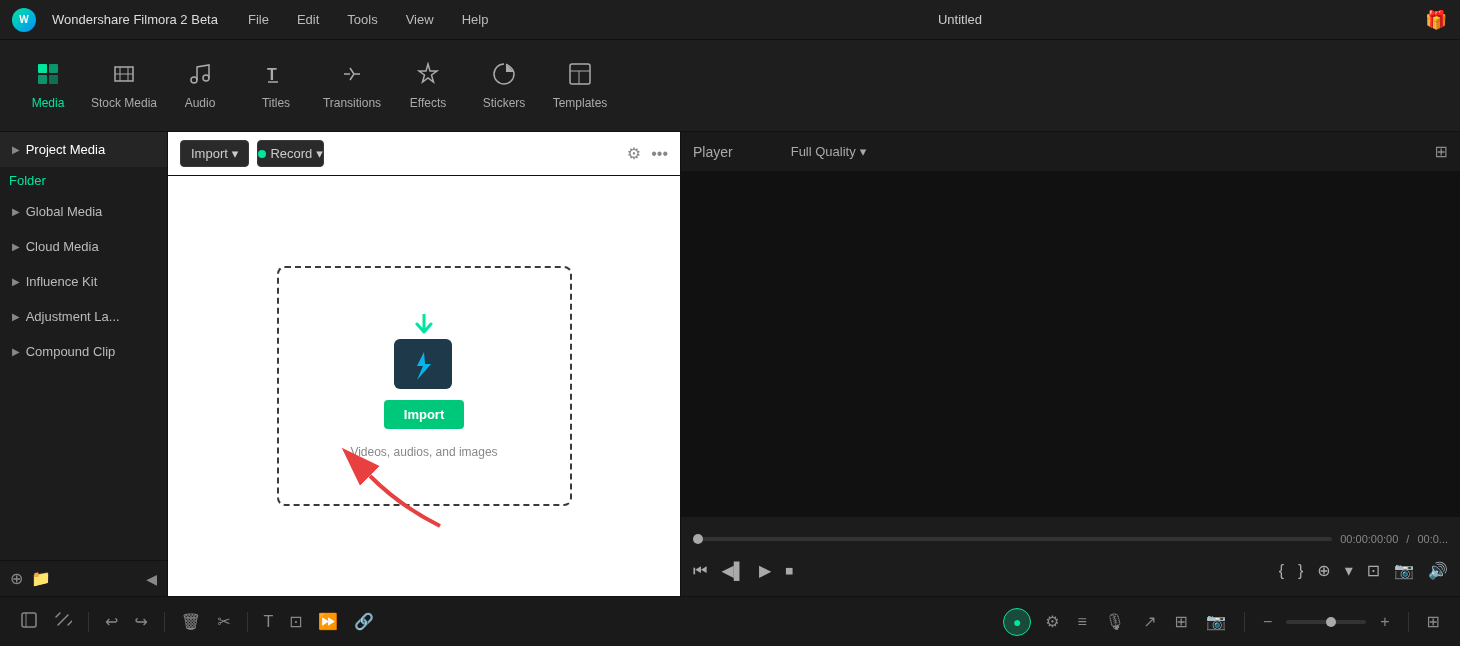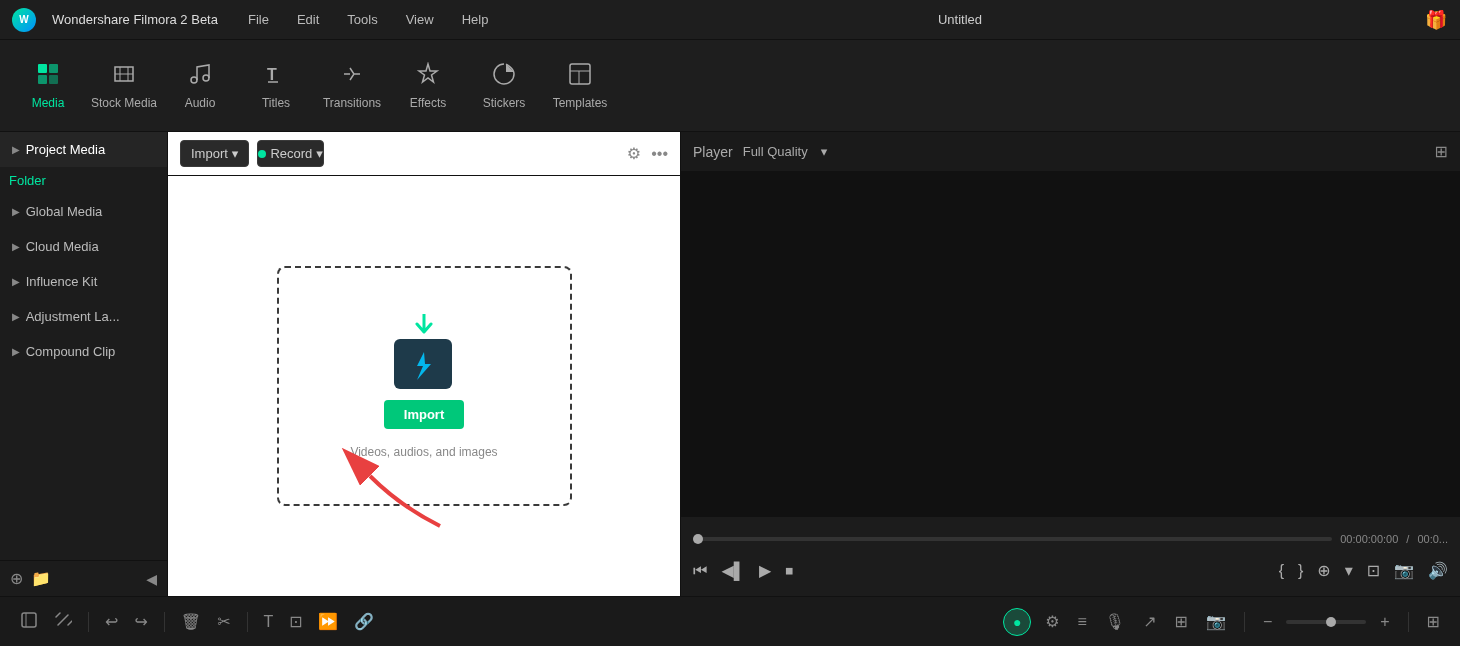--- a/index.html
+++ b/index.html
@@ -258,24 +258,25 @@
       gap: 10px;
       border-bottom: 1px solid #111;
     }
     #player-toolbar .player-label {
       color: #aaa;
       font-size: 14px;
     }
     #player-toolbar .quality-select {
       display: flex;
       align-items: center;
-      gap: 13px;
+      gap: 4px;
       color: #aaa;
       font-size: 13px;
       cursor: pointer;
+      margin-left: 48px;
     }
     #player-toolbar .grid-icon {
       margin-left: auto;
       color: #888;
       font-size: 16px;
       cursor: pointer;
     }
     #player-screen {
       flex: 1;
       background: #111;

